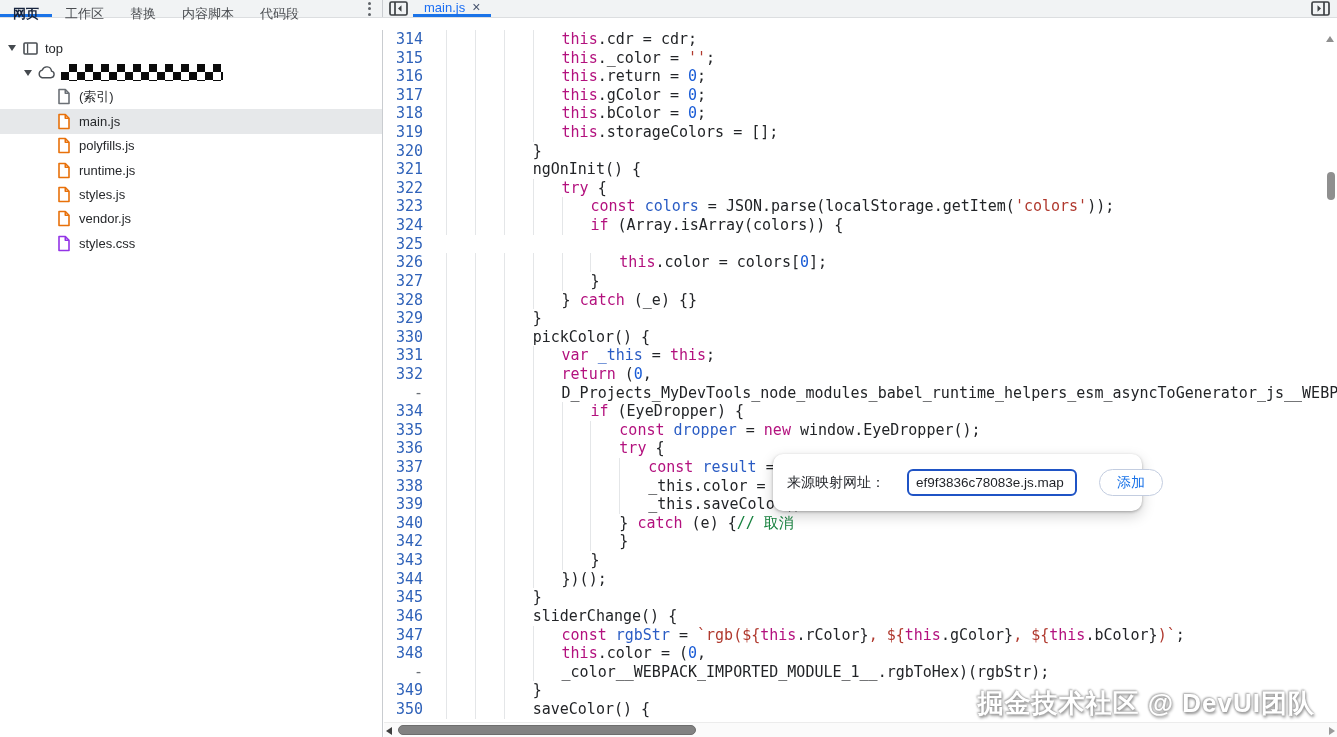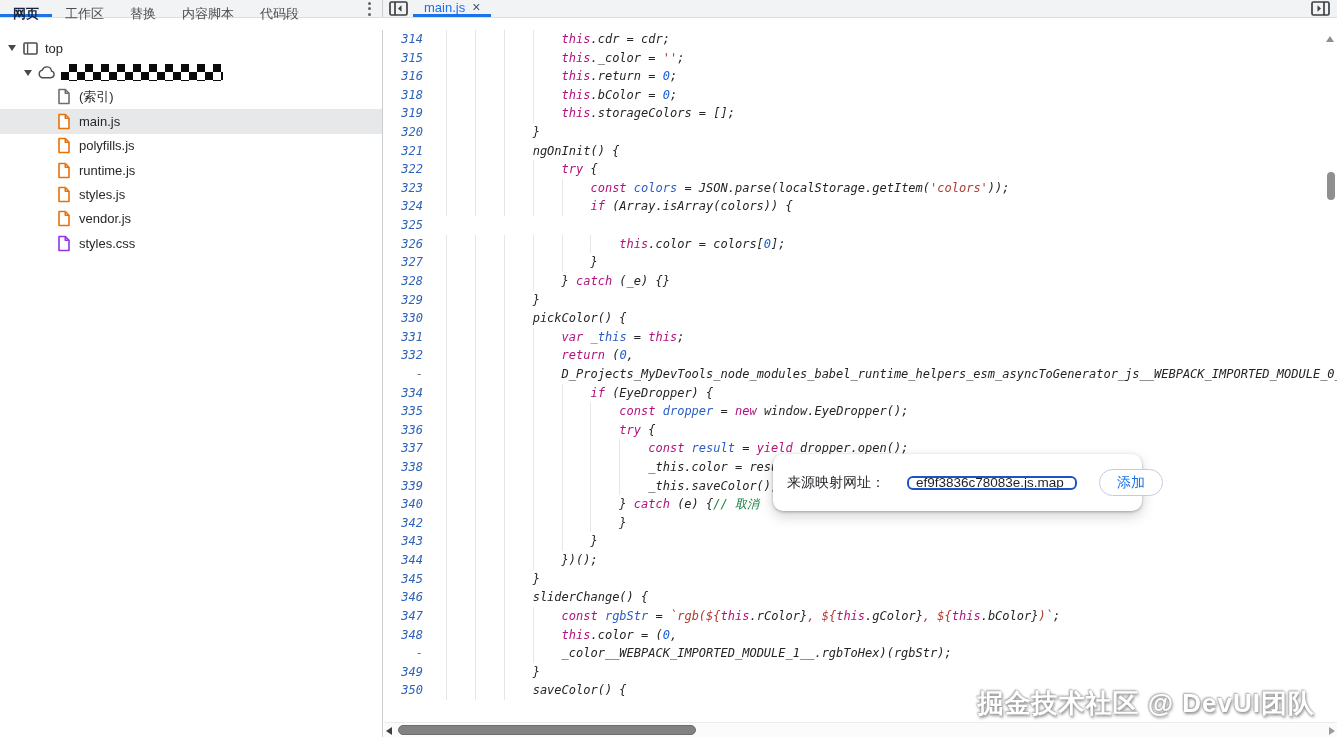--- a/index.html
+++ b/index.html
@@ -38,39 +38,39 @@
   .arr .tri-right { width:0; height:0; border-top:4.5px solid transparent;
     border-bottom:4.5px solid transparent; border-left:6px solid #454a4f; }
   .ticon { flex:none; width:20px; display:flex; align-items:center; justify-content:center; margin-right:5px; }
   .redacted { display:inline-block; width:162px; height:17px;
     background:repeating-conic-gradient(#0b0b0b 0% 25%, #ffffff 0% 50%) 0 0/16px 16px; }
 
   
   .editor { position:absolute; top:30px; left:384px; right:0; bottom:0; background:#fff;
     overflow:hidden; z-index:5; }
   .crow { display:flex; height:18.62px; line-height:18.62px;
-    font-family:"DejaVu Sans Mono","Liberation Mono",monospace; font-size:12px; white-space:pre;font-style:italic; }
+    font-family:"DejaVu Sans Mono","Liberation Mono",monospace; font-size:15px; white-space:pre; }
   .gut { flex:none; width:53px; padding-right:14px; text-align:right; color:#2f62b9; }
   .gut.cont { color:#6a6f76; }
   .codetxt { flex:none; padding-left:9px; color:#222427; }
   .ind { display:inline-block; width:28.9px; height:18.62px; vertical-align:top;
     border-left:1px solid #e4e6e8; }
   .tk-k { color:#b3117e; }
   .tk-d { color:#2a5cc4; }
   .tk-n { color:#1a5cd6; }
   .tk-s { color:#b0392e; }
   .tk-c { color:#15803d; }
   .tk-p { color:#222427; }
 
   
   .popup { position:absolute; left:773px; top:454px; width:369px; height:57px; background:#fff;
     border-radius:10px; box-shadow:0 1px 3px rgba(0,0,0,.28), 0 5px 14px rgba(0,0,0,.18);
     display:flex; align-items:center; padding:0 14px; gap:22px; z-index:60; }
   .popup label { font-size:14px; color:#1f2126; white-space:nowrap; }
-  .popup input { width:170px; height:14px; border:2px solid #1f53c5; border-radius:6px;
+  .popup input { width:170px; height:27px; border:2px solid #1f53c5; border-radius:6px;
     font-size:13.5px; padding:0 7px; color:#1f2126; outline:none;
     font-family:"Liberation Sans","DejaVu Sans",sans-serif; }
   .popup .add-btn { height:27px; padding:0 17px; border-radius:14px; border:1px solid #c3cde0;
     background:#fff; color:#1a73e8; font-size:14px; cursor:default; white-space:nowrap; }
 
   
   .watermark { position:absolute; right:22px; bottom:16px; font-size:26px; font-weight:bold;
     color:#ffffff; letter-spacing:1px; z-index:70;
     text-shadow:0 0 2px #9b9b9b, 1px 2px 3px #8d8d8d, -1px -1px 2px #b5b5b5; }
 
@@ -234,20 +234,21 @@
           </svg>
         </span>
         <span>styles.css</span>
       </div>
     </div>
 
   <div class="editor">
       <div class="crow"><span class="gut">314</span><span class="codetxt"><span class="ind"></span><span class="ind"></span><span class="ind"></span><span class="ind"></span><span class="tk-k">this</span><span class="tk-p">.cdr = cdr;</span></span></div>
       <div class="crow"><span class="gut">315</span><span class="codetxt"><span class="ind"></span><span class="ind"></span><span class="ind"></span><span class="ind"></span><span class="tk-k">this</span><span class="tk-p">._color = </span><span class="tk-s">''</span><span class="tk-p">;</span></span></div>
       <div class="crow"><span class="gut">316</span><span class="codetxt"><span class="ind"></span><span class="ind"></span><span class="ind"></span><span class="ind"></span><span class="tk-k">this</span><span class="tk-p">.return = </span><span class="tk-n">0</span><span class="tk-p">;</span></span></div>
+      <div class="crow"><span class="gut">317</span><span class="codetxt"><span class="ind"></span><span class="ind"></span><span class="ind"></span><span class="ind"></span><span class="tk-k">this</span><span class="tk-p">.gColor = </span><span class="tk-n">0</span><span class="tk-p">;</span></span></div>
       <div class="crow"><span class="gut">318</span><span class="codetxt"><span class="ind"></span><span class="ind"></span><span class="ind"></span><span class="ind"></span><span class="tk-k">this</span><span class="tk-p">.bColor = </span><span class="tk-n">0</span><span class="tk-p">;</span></span></div>
       <div class="crow"><span class="gut">319</span><span class="codetxt"><span class="ind"></span><span class="ind"></span><span class="ind"></span><span class="ind"></span><span class="tk-k">this</span><span class="tk-p">.storageColors = [];</span></span></div>
       <div class="crow"><span class="gut">320</span><span class="codetxt"><span class="ind"></span><span class="ind"></span><span class="ind"></span><span class="tk-p">}</span></span></div>
       <div class="crow"><span class="gut">321</span><span class="codetxt"><span class="ind"></span><span class="ind"></span><span class="ind"></span><span class="tk-p">ngOnInit() {</span></span></div>
       <div class="crow"><span class="gut">322</span><span class="codetxt"><span class="ind"></span><span class="ind"></span><span class="ind"></span><span class="ind"></span><span class="tk-k">try</span><span class="tk-p"> {</span></span></div>
       <div class="crow"><span class="gut">323</span><span class="codetxt"><span class="ind"></span><span class="ind"></span><span class="ind"></span><span class="ind"></span><span class="ind"></span><span class="tk-k">const</span><span class="tk-p"> </span><span class="tk-d">colors</span><span class="tk-p"> = JSON.parse(localStorage.getItem(</span><span class="tk-s">'colors'</span><span class="tk-p">));</span></span></div>
       <div class="crow"><span class="gut">324</span><span class="codetxt"><span class="ind"></span><span class="ind"></span><span class="ind"></span><span class="ind"></span><span class="ind"></span><span class="tk-k">if</span><span class="tk-p"> (Array.isArray(colors)) {</span></span></div>
       <div class="crow"><span class="gut">325</span></div>
       <div class="crow"><span class="gut">326</span><span class="codetxt"><span class="ind"></span><span class="ind"></span><span class="ind"></span><span class="ind"></span><span class="ind"></span><span class="ind"></span><span class="tk-k">this</span><span class="tk-p">.color = colors[</span><span class="tk-n">0</span><span class="tk-p">];</span></span></div>
       <div class="crow"><span class="gut">327</span><span class="codetxt"><span class="ind"></span><span class="ind"></span><span class="ind"></span><span class="ind"></span><span class="ind"></span><span class="tk-p">}</span></span></div>

